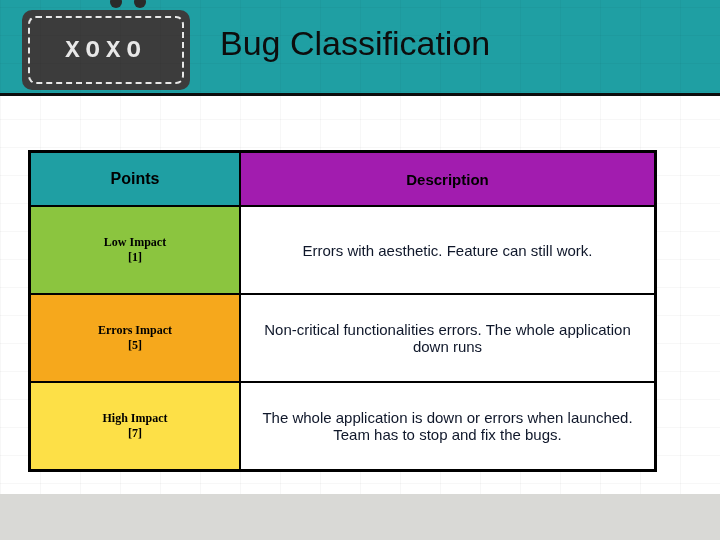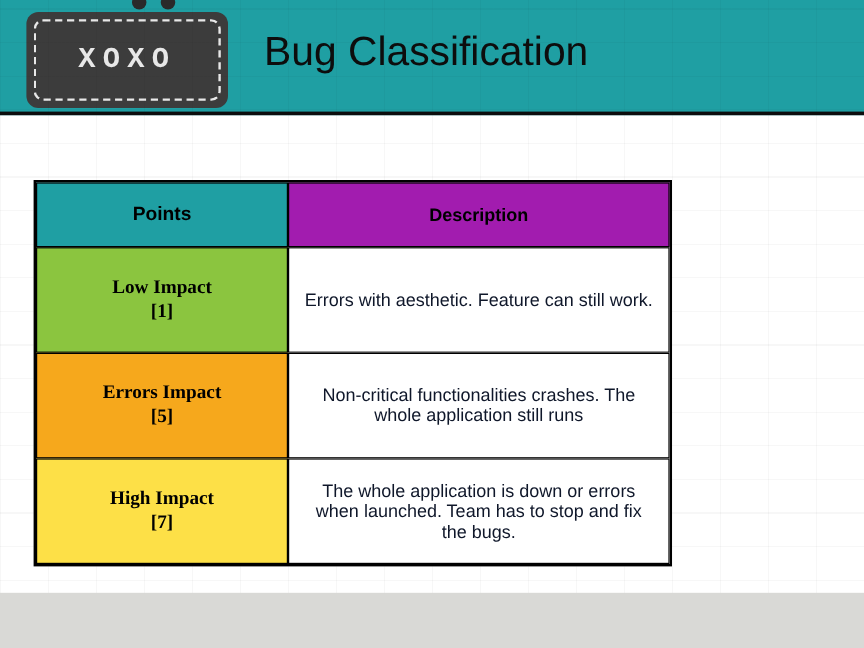--- a/index.html
+++ b/index.html
@@ -53,38 +53,38 @@
   .tag-hanger::before { left: 0; }
   .tag-hanger::after { right: 0; }
 
   .title {
     position: absolute; left: 220px; top: 24px;
     color: #0d0d0d; font-size: 34px; font-weight: 400;
     font-family: Arial, Helvetica, sans-serif;
   }
 
   .table {
-    position: absolute; left: 28px; top: 150px; width: 532px;
+    position: absolute; left: 28px; top: 150px; width: 629px;
     border: 2px solid #000;
     border-collapse: collapse;
     background: #fff;
     z-index: 2;
   }
   .row { display: flex; }
   .cell { border: 1px solid #000; display: flex; align-items: center; justify-content: center; text-align: center; padding: 8px 12px; }
 
   .row.head .cell { height: 54px; font-weight: 700; font-family: Verdana, sans-serif; color: #000; }
   .row.head .c1 { background: #1f9fa3; }
   .row.head .c2 { background: #a21caf; }
 
   .row.body .cell { height: 88px; }
   .c1 { width: 210px; flex: 0 0 210px; }
   .c2 { width: 454px; flex: 1 1 auto; font-family: Verdana, sans-serif; font-size: 15px; color: #0f172a; background: #fff; }
 
-  .impact-label { font-family: "Comic Sans MS", "Segoe Script", cursive; font-weight: 700; font-size: 16px; line-height: 1.25; color: #000; }
+  .impact-label { font-family: "Comic Sans MS", "Segoe Script", cursive; font-weight: 700; font-size: 12px; line-height: 1.25; color: #000; }
 
   .r-low .c1 { background: #8bc53f; }
   .r-med .c1 { background: #f6a81c; }
   .r-high .c1 { background: #fde047; }
 
   .footer-bar {
     position: absolute; left: 0; bottom: 0; width: 720px; height: 46px;
     background: #d9d9d6;
     z-index: 1;
   }
@@ -119,21 +119,21 @@
       <div class="cell c2">Errors with aesthetic. Feature can still work.</div>
     </div>
 
     <div class="row body r-med">
       <div class="cell c1">
         <div class="impact-label">
           <span>Errors Impact</span><br>
           <span>[5]</span>
         </div>
       </div>
-      <div class="cell c2">Non-critical functionalities crashes. The whole application still runs</div>
+      <div class="cell c2">Non-critical functionalities errors. The whole application down runs</div>
     </div>
 
     <div class="row body r-high">
       <div class="cell c1">
         <div class="impact-label">
           <span>High Impact</span><br>
           <span>[7]</span>
         </div>
       </div>
       <div class="cell c2">The whole application is down or errors when launched. Team has to stop and fix the bugs.</div>

